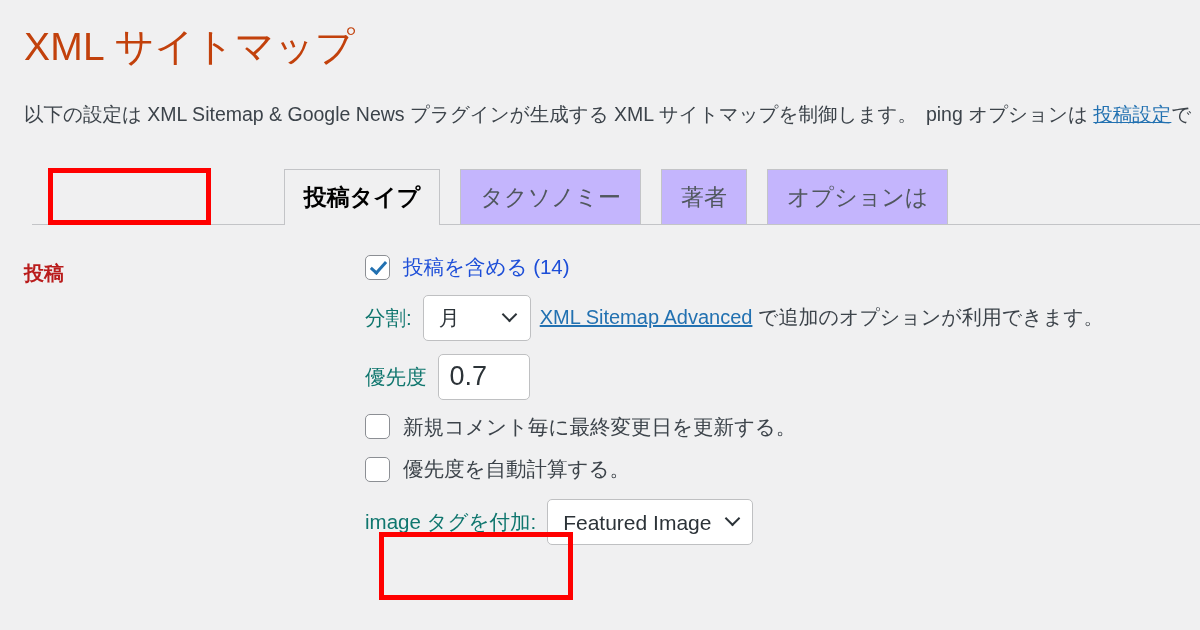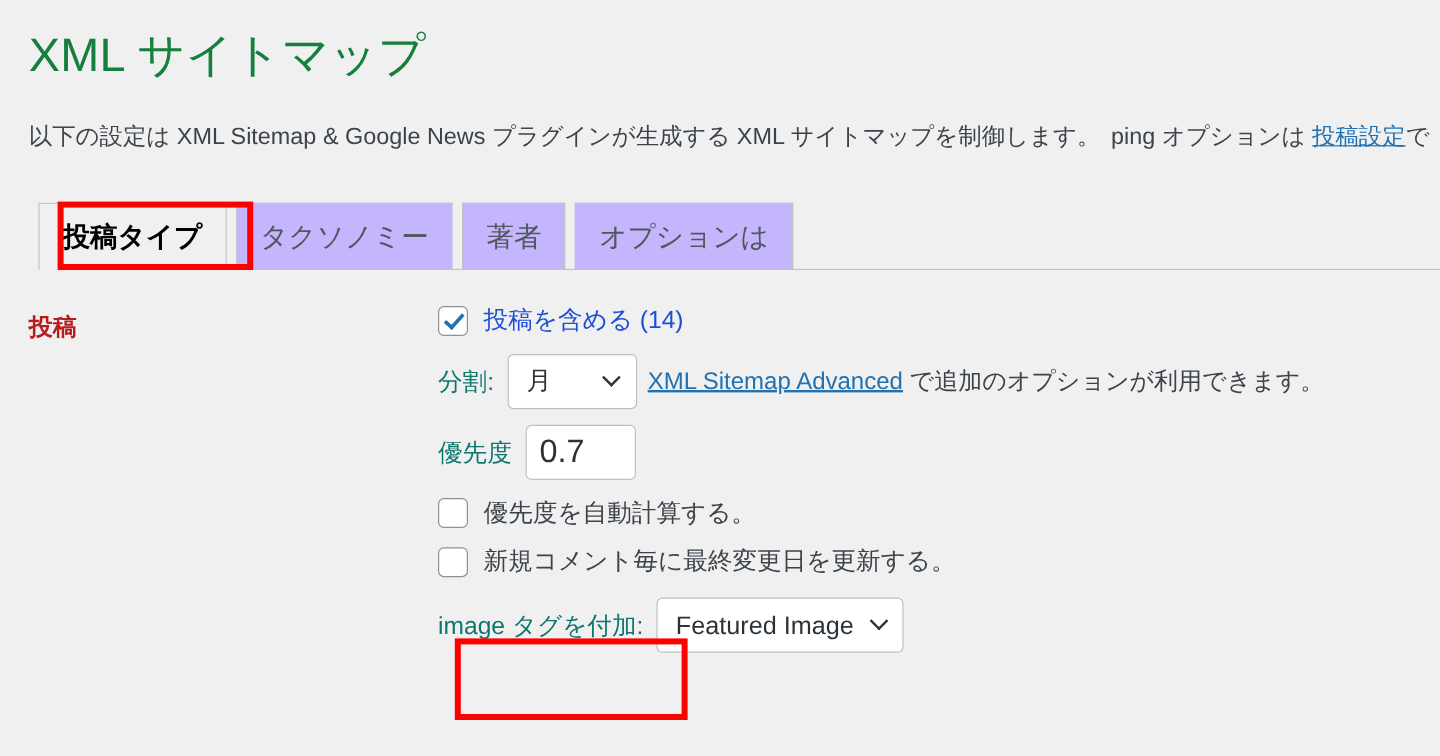--- a/index.html
+++ b/index.html
@@ -26,21 +26,21 @@
   }
 
   
   .page-title {
     margin: 0;
     padding-top: 22px;
     font-size: 39px;
     font-weight: 400;
     line-height: 1.3;
     letter-spacing: 0.2px;
-    color: #15803d;
+    color: #c2410c;
     white-space: nowrap;
   }
 
   
   .intro {
     margin: 0;
     padding-top: 27px;
     font-size: 19.5px;
     line-height: 1.5;
     color: #3c434a;
@@ -57,24 +57,25 @@
 
   
   .tabs-wrap {
     position: relative;
     margin-top: 36px;
     height: 60px;
   }
   .tabs {
     display: flex;
     align-items: flex-end;
-    gap: 8px;
+    gap: 20px;
     height: 60px;
     padding-left: 8px;
     box-sizing: border-box;
+    justify-content: center;
   }
   .tab {
     box-sizing: border-box;
     height: 56px;
     display: flex;
     align-items: center;
     padding: 0 19px;
     background: #c4b5fd;
     border: 1px solid #c3c4c7;
     border-bottom: none;
@@ -312,28 +313,28 @@
           <a href="#">XML Sitemap Advanced</a>
           <span>で追加のオプションが利用できます。</span>
         </span>
       </div>
 
       <div class="row">
         <span class="inline-label">優先度</span>
         <span class="textinput">0.7</span>
       </div>
 
+      <div class="row tight">
+        <span class="cb"></span>
+        <span class="field-text muted">新規コメント毎に最終変更日を更新する。</span>
+      </div>
+
       <div class="row tight" style="margin-top:14px;">
         <span class="cb"></span>
         <span class="field-text muted">優先度を自動計算する。</span>
-      </div>
-
-      <div class="row tight">
-        <span class="cb"></span>
-        <span class="field-text muted">新規コメント毎に最終変更日を更新する。</span>
       </div>
 
       <div class="row" style="margin-top:15px;">
         <span class="inline-label">image タグを付加:</span>
         <span class="select" id="select-imagetag">
           <span class="sel-value">Featured Image</span>
           <span class="chev"></span>
         </span>
       </div>
 

